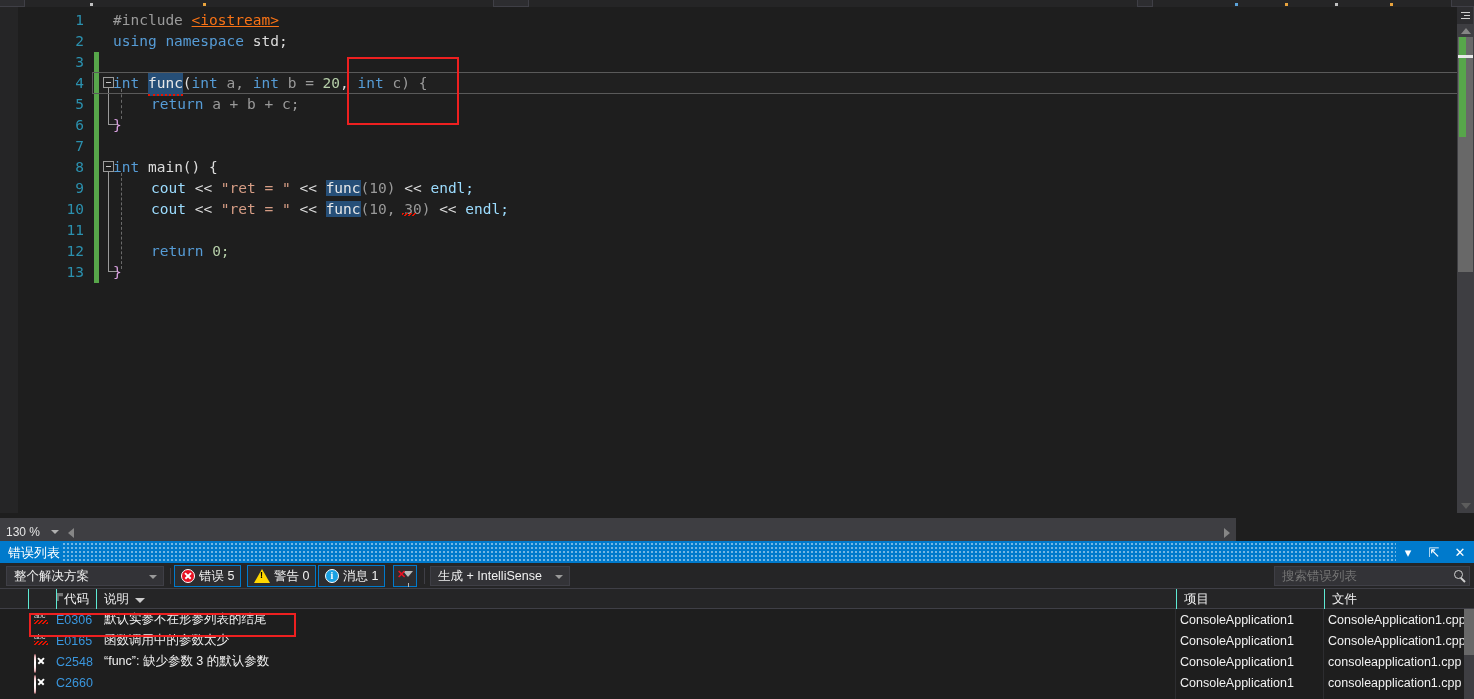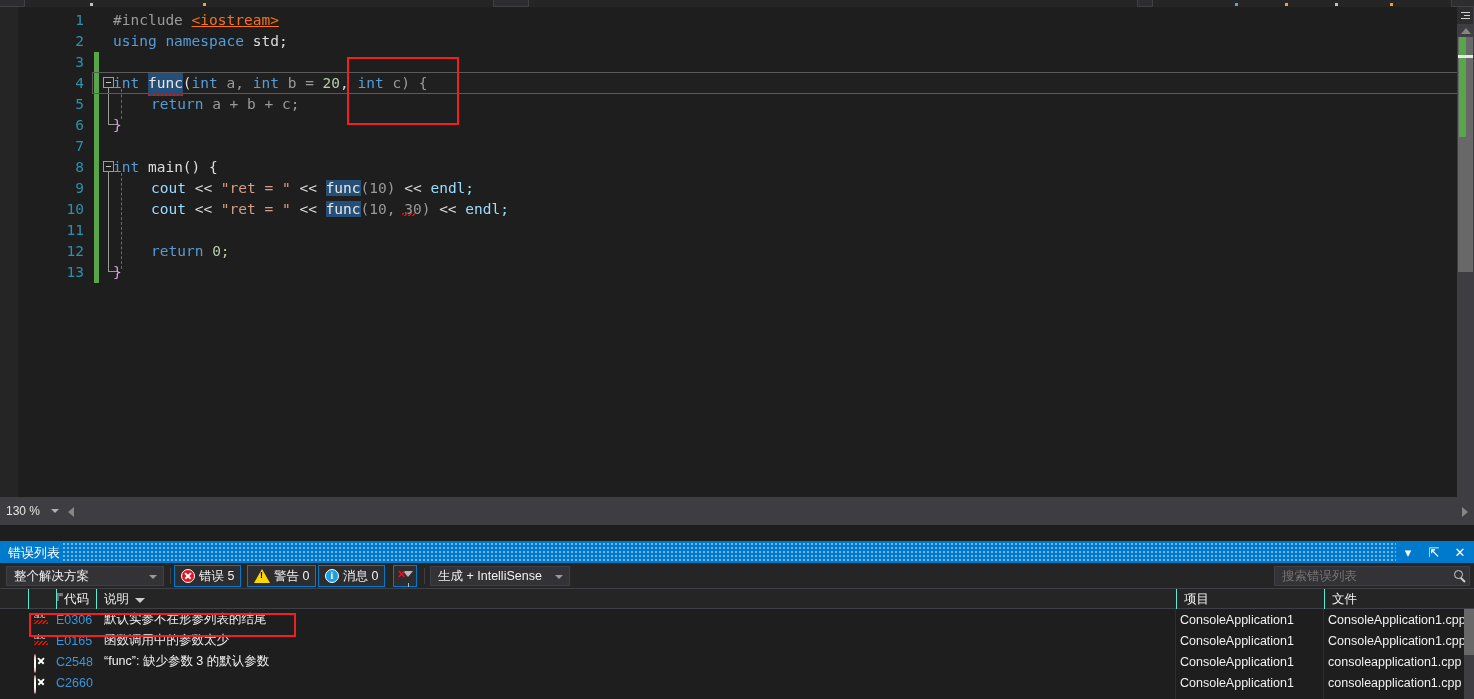--- a/index.html
+++ b/index.html
@@ -151,21 +151,21 @@
     position: absolute; right: 8px; top: 30px; width: 7px; height: 100px;
     background: #57a64a;
   }
   #v-scroll-caret {
     position: absolute; right: 1px; top: 48px; width: 15px; height: 3px;
     background: #e8e8e8;
   }
 
   
   #editor-bottom {
-    position: absolute; left: 0; top: 497px; width: 1474px; height: 28px;
+    position: absolute; left: 0; top: 518px; width: 1236px; height: 28px;
     background: #3e3e42;
   }
   #zoom-combo {
     position: absolute; left: 0; top: 1px; width: 66px; height: 26px;
     background: #3e3e42;
     display: flex; align-items: center;
   }
   #zoom-value {
     color: #e6e6e6; font-size: 12px; padding-left: 6px;
     font-family: "Liberation Sans", sans-serif;
@@ -535,21 +535,21 @@
       <span class="tb-btn-label">错误 5</span>
     </div>
 
     <div class="tb-btn" style="left:247px;">
       <span class="ico-warn"></span>
       <span class="tb-btn-label">警告 0</span>
     </div>
 
     <div class="tb-btn" style="left:318px;">
       <span class="ico-info"></span>
-      <span class="tb-btn-label">消息 0</span>
+      <span class="tb-btn-label">消息 1</span>
     </div>
 
     <div id="filter-btn">
       <span id="filter-funnel"></span>
       <span id="filter-x">✕</span>
     </div>
 
     <div class="tb-sep" style="left:424px;"></div>
 
     <div class="tb-combo" style="left:430px; width:140px;">

